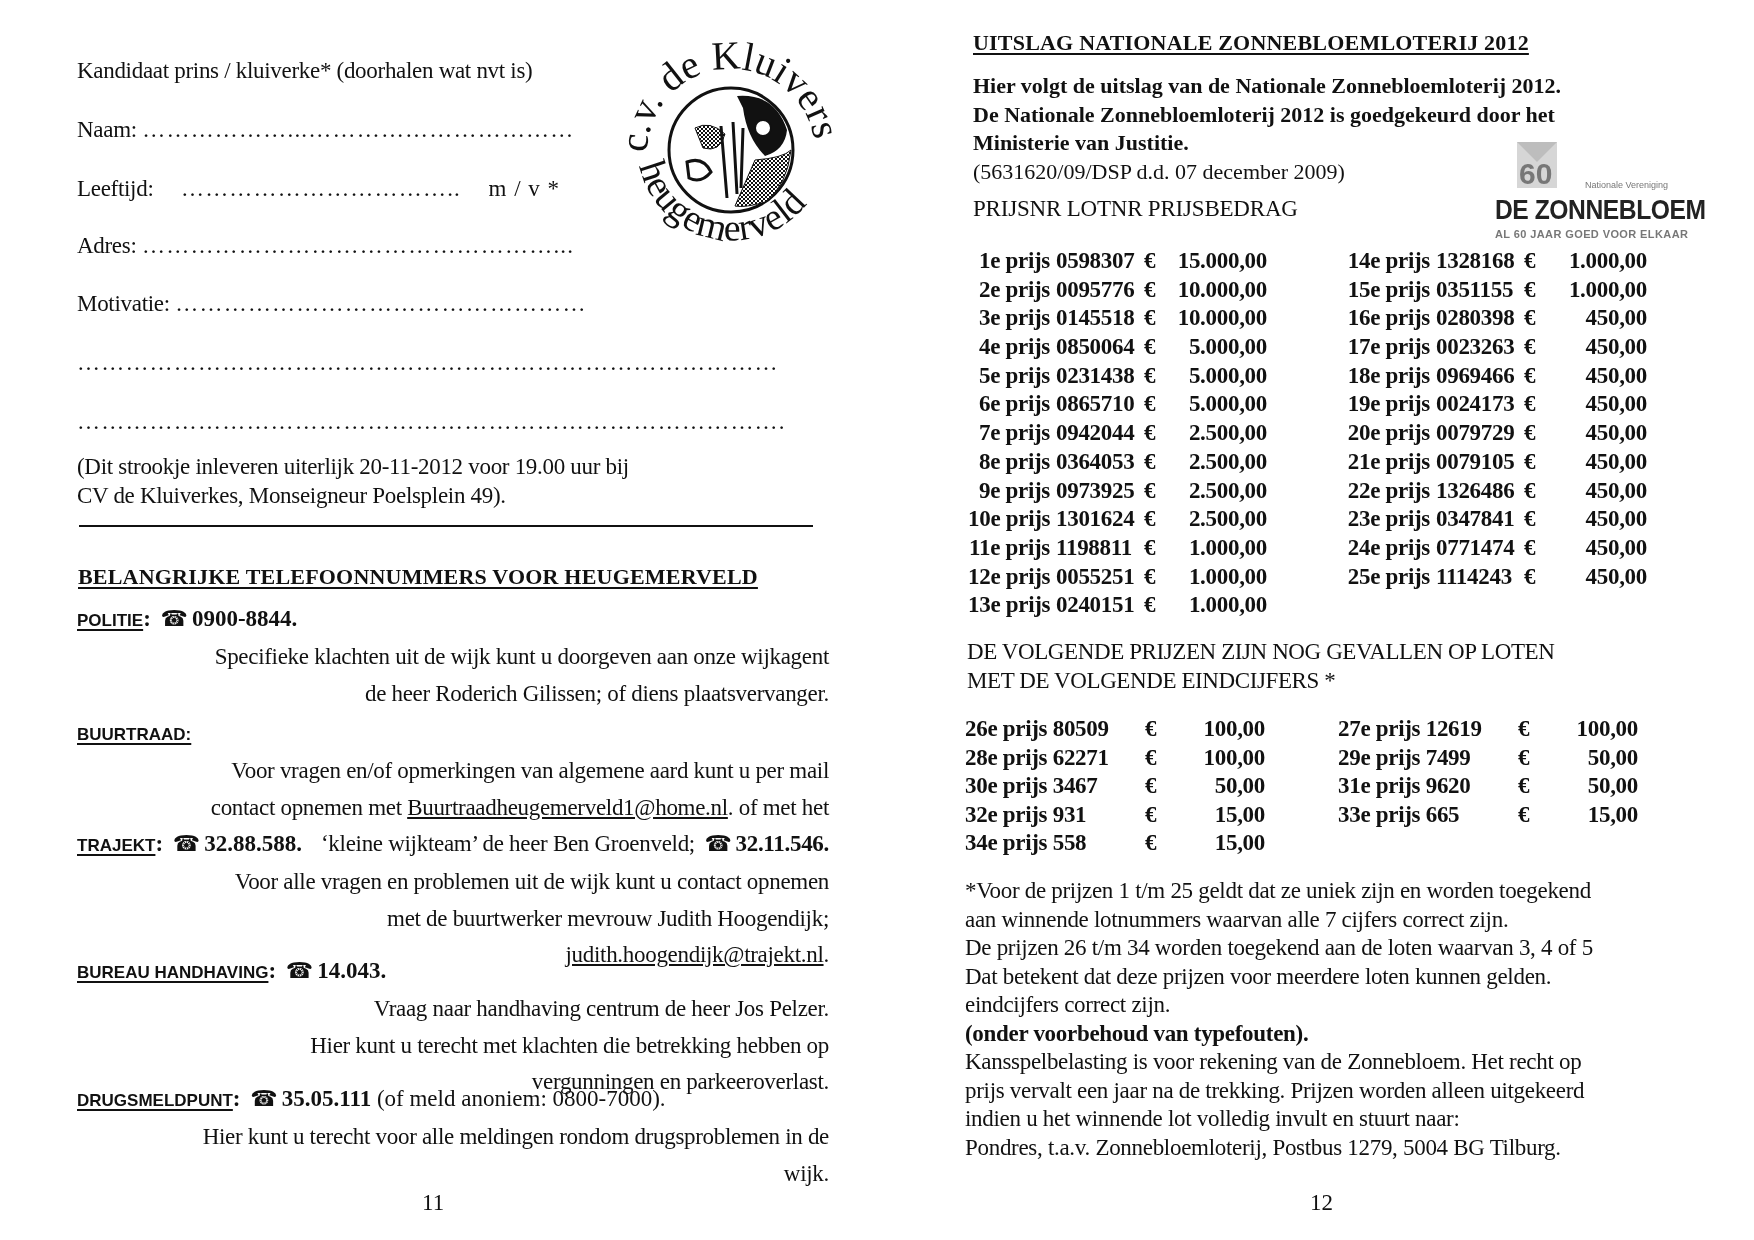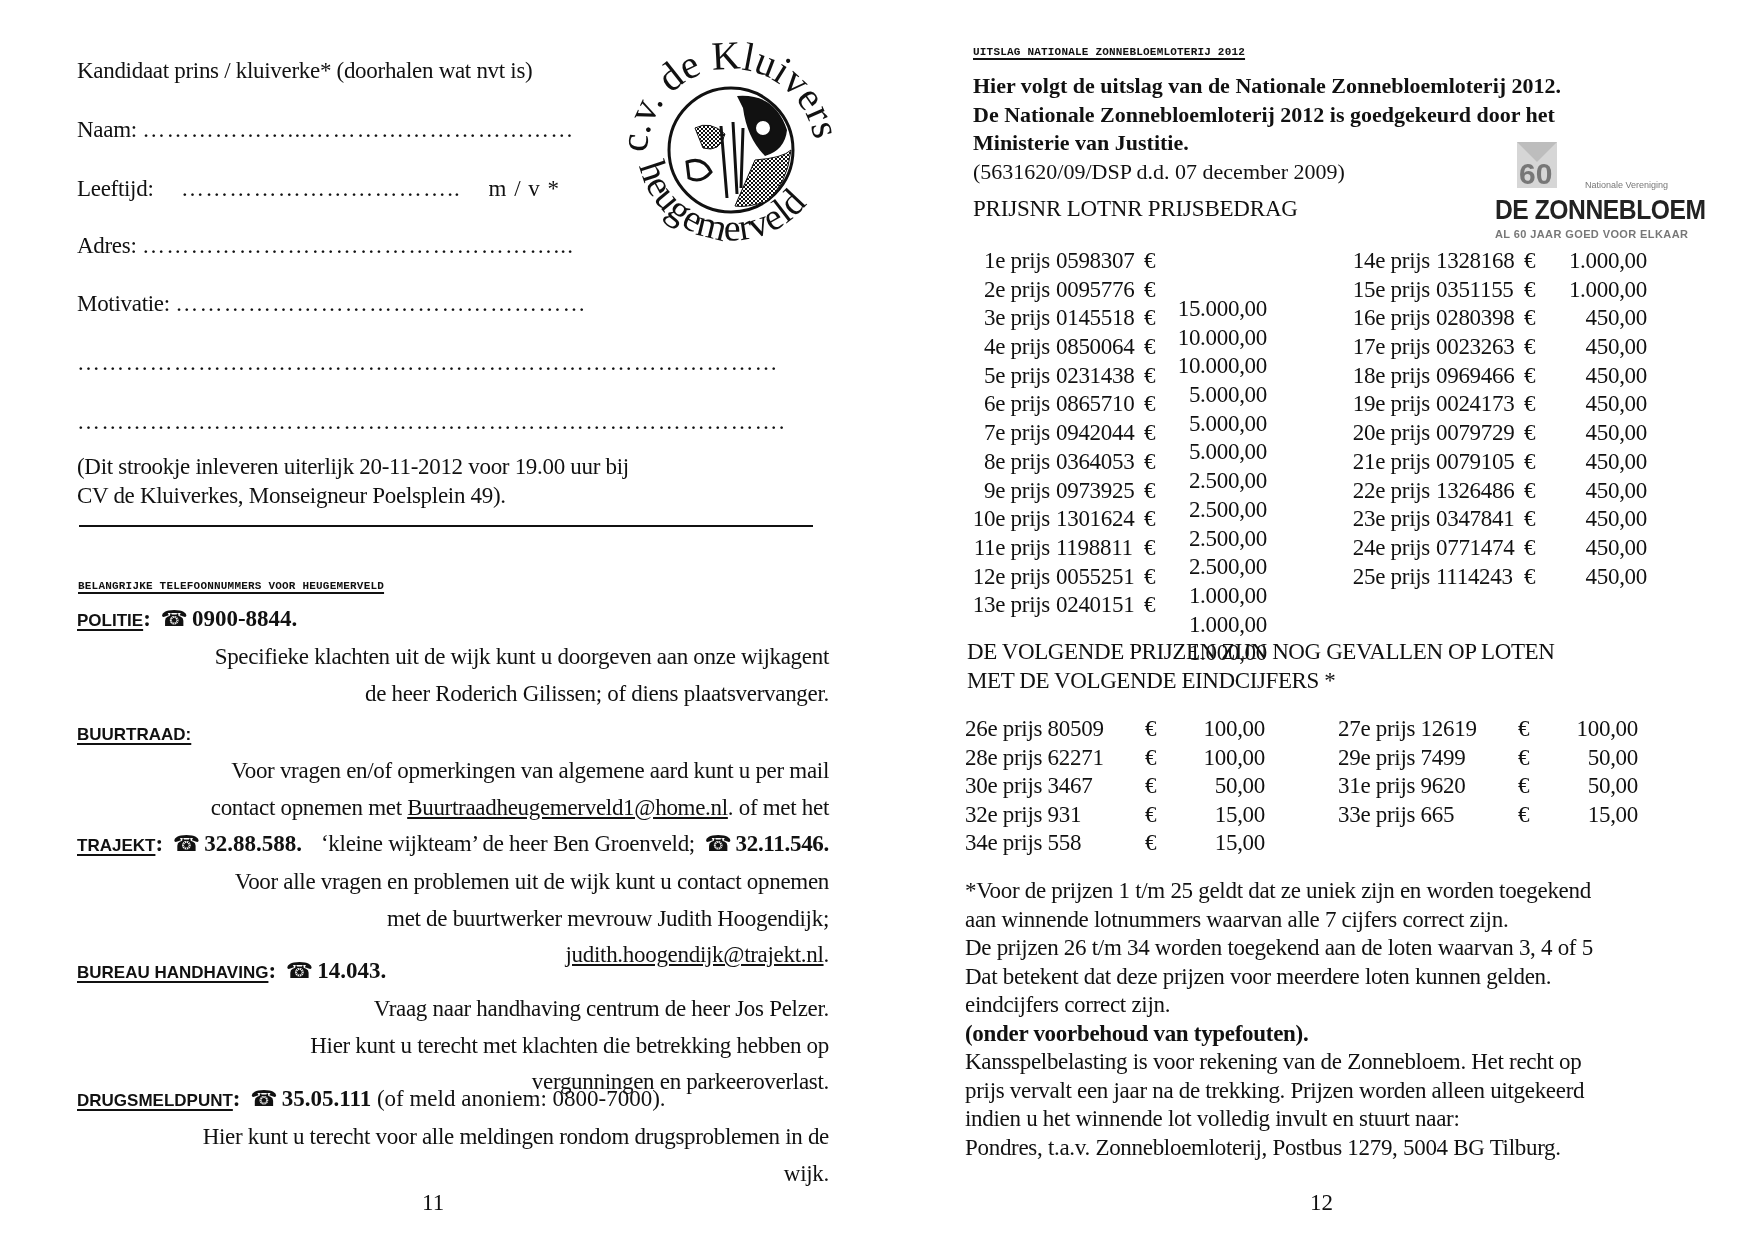--- a/index.html
+++ b/index.html
@@ -10,23 +10,23 @@
   .page { position: absolute; top: 0; height: 1240px; }
   .page-left { left: 0; width: 877px; }
   .abs { position: absolute; }
 
   
   .form-line { position: absolute; left: 77px; font-size: 23px; letter-spacing: -0.3px; white-space: nowrap; }
   .dots { letter-spacing: 1.2px; }
   .rule { position: absolute; left: 79px; top: 525px; width: 734px; height: 2px; background: #111; }
 
   .sec-title {
-    font-family: Liberation Mono, monospace;
-    font-weight: bold; font-size: 11px; text-decoration: underline;
-    text-decoration-thickness: 2px; text-underline-offset: 3px; letter-spacing: 0.2px; margin-top: 16px;
+    font-family: Liberation Serif, serif;
+    font-weight: bold; font-size: 22px; text-decoration: underline;
+    text-decoration-thickness: 2px; text-underline-offset: 3px; letter-spacing: 0.2px;
   }
   .block { position: absolute; left: 77px; width: 760px; }
   .block .head { font-size: 23px; line-height: 28px; }
   .block .head .label { font-family: "Liberation Sans", "DejaVu Sans", sans-serif; font-weight: bold; font-size: 17px; text-decoration: underline; text-decoration-thickness: 2px; text-underline-offset: 3px; }
   .block .head .phone { font-weight: bold; }
   .block p { margin: 8px; font-size: 23px; line-height: 28.5px; letter-spacing: -0.3px; text-align: right; }
   .u { text-decoration: underline; }
   .b { font-weight: bold; }
   .tel { font-size: 22px; margin: 0 4px 0 4px; }
 
@@ -35,31 +35,31 @@
   
   .logo-kluivers { position: absolute; left: 615px; top: 38px; width: 230px; height: 220px; }
 
   
   .r-title { position: absolute; left: 973px; top: 30px; }
   .intro { position: absolute; left: 973px; top: 72px; width: 640px; }
   .intro p { margin: 0; font-size: 22px; line-height: 28.5px; }
   .hdr { position: absolute; left: 973px; top: 196px; font-size: 23px; letter-spacing: -0.2px; }
 
   .prize-col { position: absolute; font-size: 23px; line-height: 28.7px; letter-spacing: -0.3px; }
-  .prize-row { display: flex; white-space: nowrap; height: 28.7px; }
+  .prize-row { display: flex; white-space: nowrap; height: 28.7px; font-weight: bold; }
   .p-label { text-align: right; }
   .p-lot { margin-left: 6px; }
   .p-eur { margin-left: 6px; }
   .p-amt { text-align: right; }
 
   .col1 { left: 968px; top: 247px; }
   .col1 .p-label { width: 82px; }
   .col1 .p-lot { width: 82px; }
   .col1 .p-eur { width: 16px; }
-  .col1 .p-amt { width: 107px; margin-top: 48px; }
+  .col1 .p-amt { width: 107px; }
   .col2 { left: 1340px; top: 247px; }
   .col2 .p-label { width: 90px; }
   .col2 .p-lot { width: 82px; }
   .col2 .p-eur { width: 16px; }
   .col2 .p-amt { width: 107px; }
 
   .eind-title { position: absolute; left: 967px; top: 638px; font-size: 23px; line-height: 28.5px; letter-spacing: -0.4px; }
 
   .ecol { position: absolute; font-size: 23px; line-height: 28.5px; letter-spacing: -0.3px; }
   .ecol .prize-row { height: 28.5px; }

